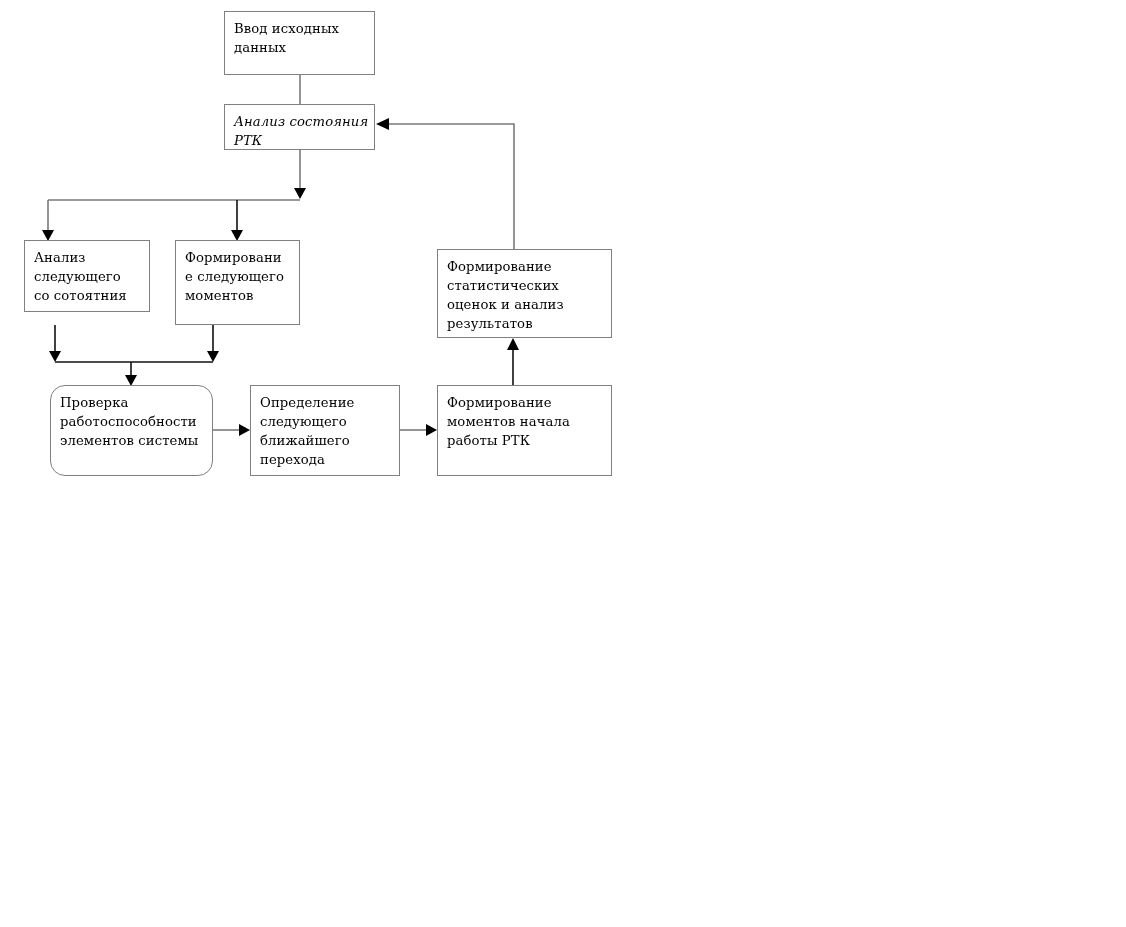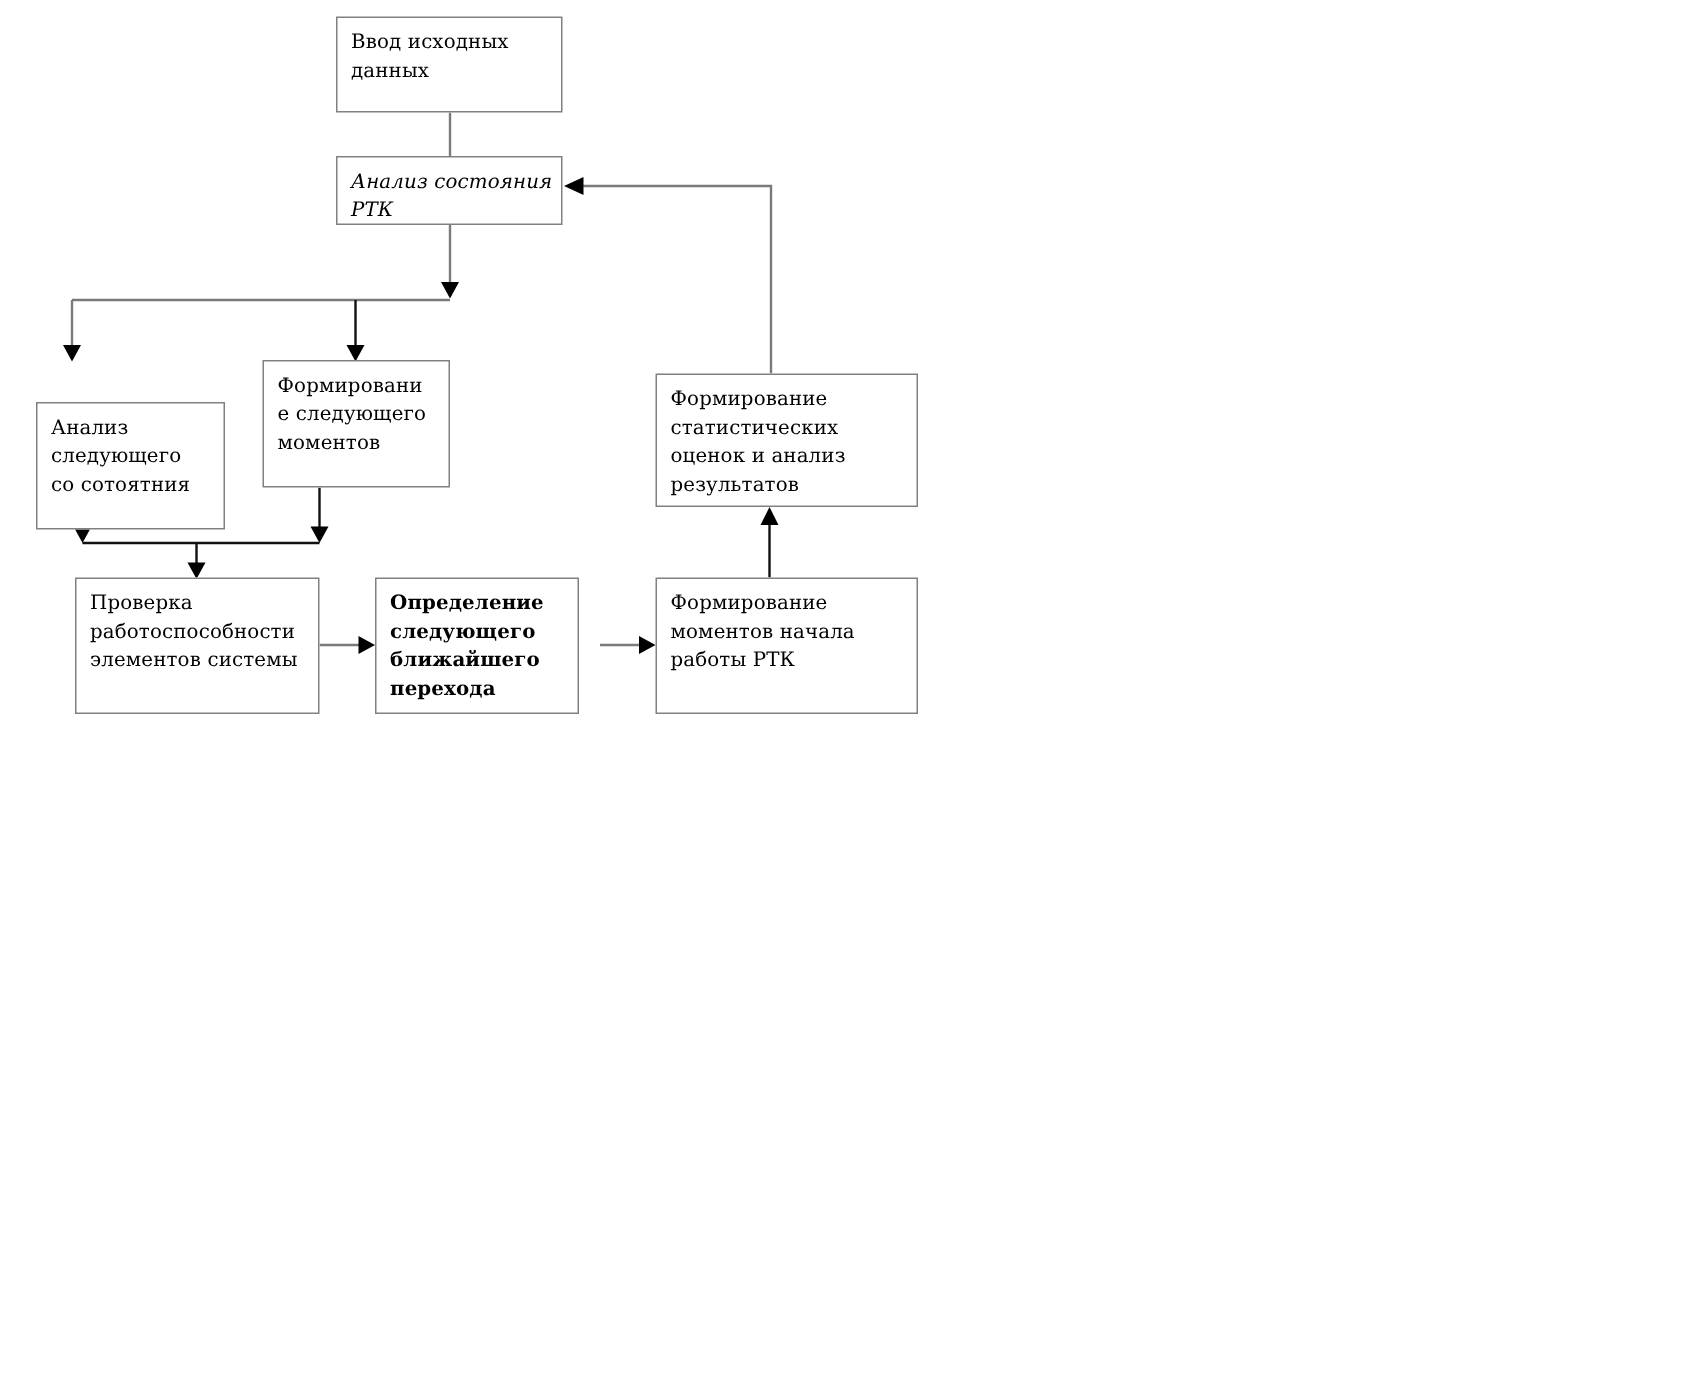--- a/index.html
+++ b/index.html
@@ -132,39 +132,39 @@
   <div class="node" style="left:224px; top:11px; width:151px; height:64px;">
     <div class="label">Ввод исходных
 данных</div>
   </div>
 
   <div class="node" style="left:224px; top:104px; width:151px; height:46px;font-style:italic;">
     <div class="label">Анализ состояния
 РТК</div>
   </div>
 
-  <div class="node" style="left:24px; top:240px; width:126px; height:85px;margin-top:28px;">
+  <div class="node" style="left:24px; top:240px; width:126px; height:72px;">
     <div class="label">Анализ
 следующего
 со сотоятния</div>
   </div>
 
   <div class="node" style="left:175px; top:240px; width:125px; height:85px;">
     <div class="label">Формировани
 е следующего
 моментов</div>
   </div>
 
-  <div class="node" style="left:50px; top:385px; width:163px; height:91px;">
+  <div class="node" style="left:50px; top:385px; width:163px; height:91px;border-radius:15px;">
     <div class="label">Проверка
 работоспособности
 элементов системы</div>
   </div>
 
-  <div class="node" style="left:250px; top:385px; width:136px; height:91px;font-weight:bold;">
+  <div class="node" style="left:250px; top:385px; width:150px; height:91px;">
     <div class="label">Определение
 следующего
 ближайшего
 перехода</div>
   </div>
 
   <div class="node" style="left:437px; top:385px; width:175px; height:91px;">
     <div class="label">Формирование
 моментов начала
 работы РТК</div>

